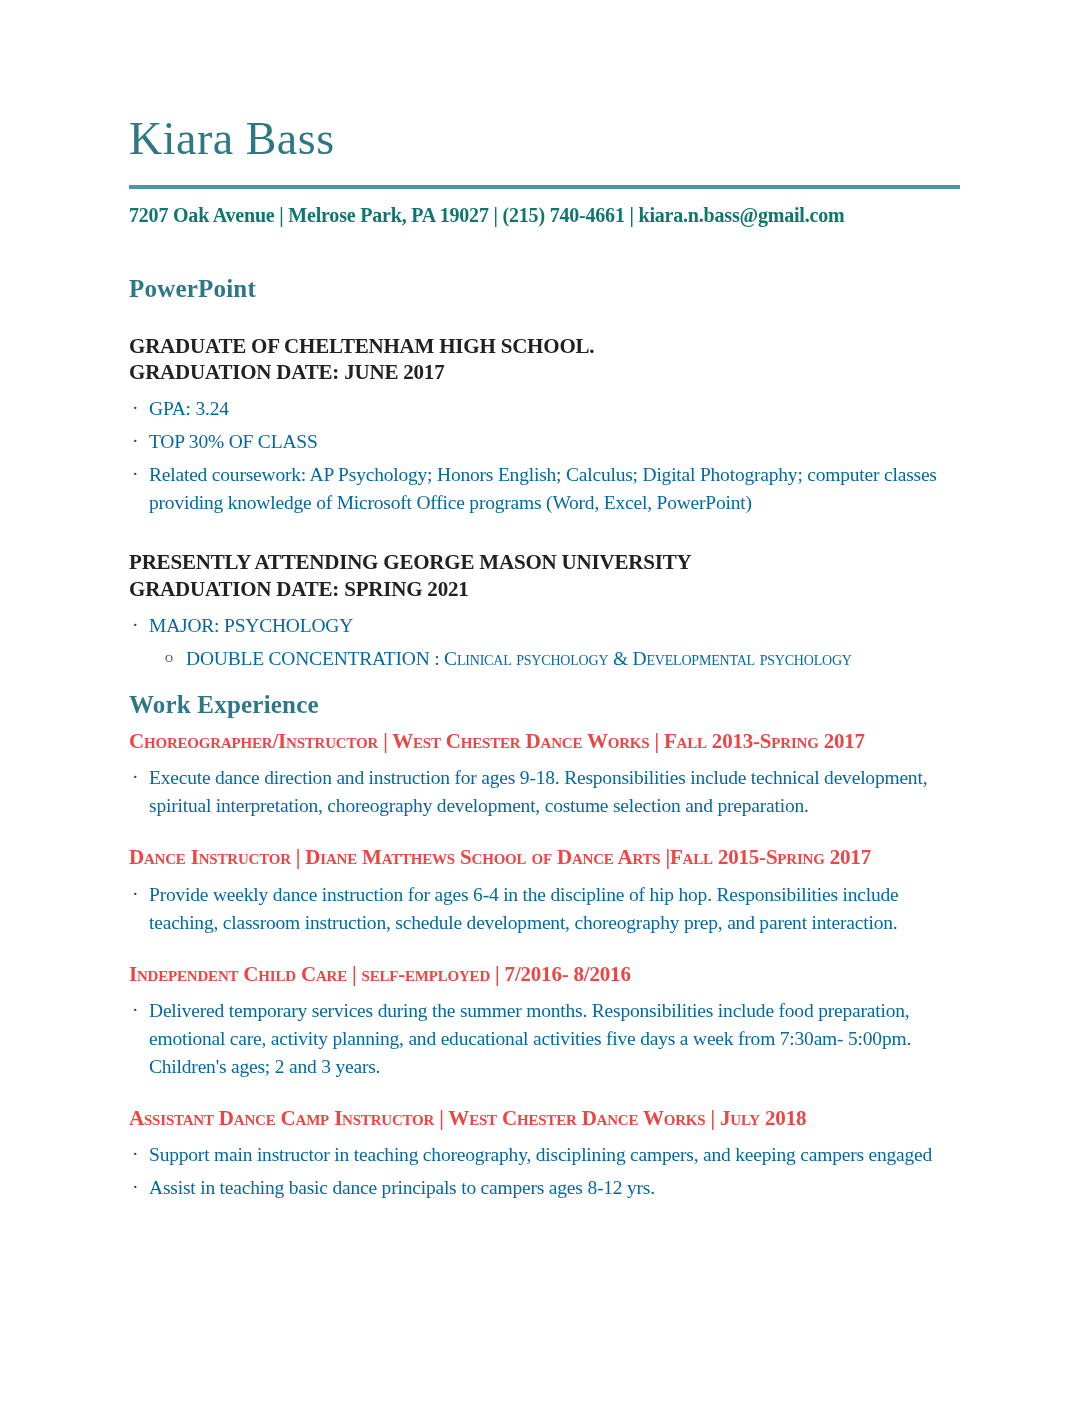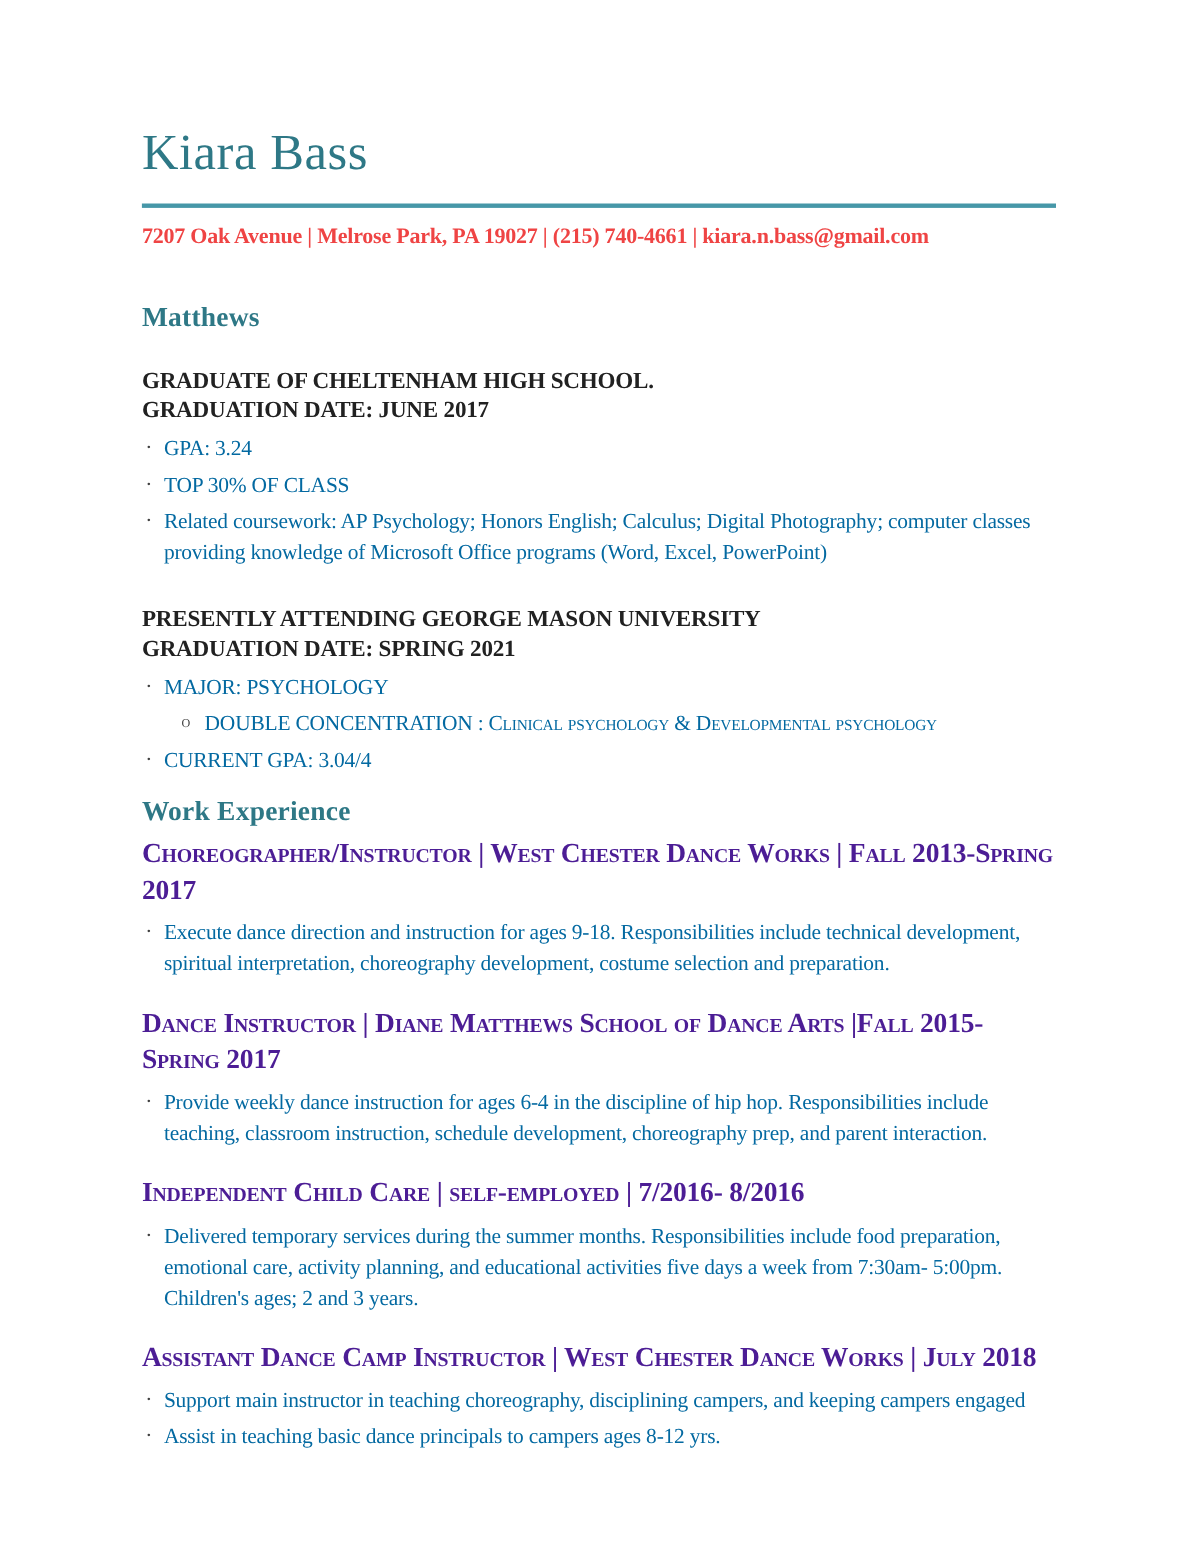--- a/index.html
+++ b/index.html
@@ -32,21 +32,21 @@
   }
   .rule {
     margin-top: 20px;
     height: 4px;
     background: #4697a8;
   }
   .contact {
     margin-top: 15px;
     font-size: 20px;
     font-weight: bold;
-    color: #ef4444;
+    color: #0f766e;
     letter-spacing: -0.2px;
   }
 
   
   .section-heading {
     margin: 0;
     font-size: 25px;
     font-weight: bold;
     color: #2e7886;
     letter-spacing: 0.2px;
@@ -60,23 +60,23 @@
     font-weight: bold;
     color: #212121;
     line-height: 1.28;
     letter-spacing: -0.2px;
   }
   .entry-2 .entry-title { margin-top: 32px; }
 
   .job { margin-top: 24px; }
   .job-first { margin-top: 9px; }
   .job-title {
-    font-size: 25px;
+    font-size: 21px;
     font-weight: bold;
-    color: #4c1d95;
+    color: #ef4444;
     font-variant: small-caps;
     letter-spacing: -0.2px;
     line-height: 1.3;
   }
 
   
   ul.bullets {
     list-style: none;
     margin: 9px 0 0 0;
     padding: 0;
@@ -113,21 +113,21 @@
 
 <div class="page">
 
   <header>
     <h1 class="name">Kiara Bass</h1>
     <div class="rule"></div>
     <div class="contact">7207 Oak Avenue | Melrose Park, PA 19027 | (215) 740-4661 | kiara.n.bass@gmail.com</div>
   </header>
 
   <section>
-    <h2 class="section-heading edu-heading">Matthews</h2>
+    <h2 class="section-heading edu-heading">PowerPoint</h2>
 
     <div class="entry entry-1">
       <div class="entry-title">
         <div>GRADUATE OF CHELTENHAM HIGH SCHOOL.</div>
         <div>GRADUATION DATE: JUNE 2017</div>
       </div>
       <ul class="bullets">
         <li>GPA: 3.24</li>
         <li>TOP 30% OF CLASS</li>
         <li>Related coursework: AP Psychology; Honors English; Calculus; Digital Photography; computer classes providing knowledge of Microsoft Office programs (Word, Excel, PowerPoint)</li>
@@ -135,21 +135,20 @@
     </div>
 
     <div class="entry entry-2">
       <div class="entry-title">
         <div>PRESENTLY ATTENDING GEORGE MASON UNIVERSITY</div>
         <div>GRADUATION DATE: SPRING 2021</div>
       </div>
       <ul class="bullets">
         <li>MAJOR: PSYCHOLOGY</li>
         <li class="sub smallcaps">DOUBLE CONCENTRATION : Clinical psychology &amp; Developmental psychology</li>
-        <li>CURRENT GPA: 3.04/4</li>
       </ul>
     </div>
   </section>
 
   <section>
     <h2 class="section-heading work-heading">Work Experience</h2>
 
     <div class="job job-first">
       <div class="job-title">Choreographer/Instructor | West Chester Dance Works | Fall 2013-Spring 2017</div>
       <ul class="bullets">

